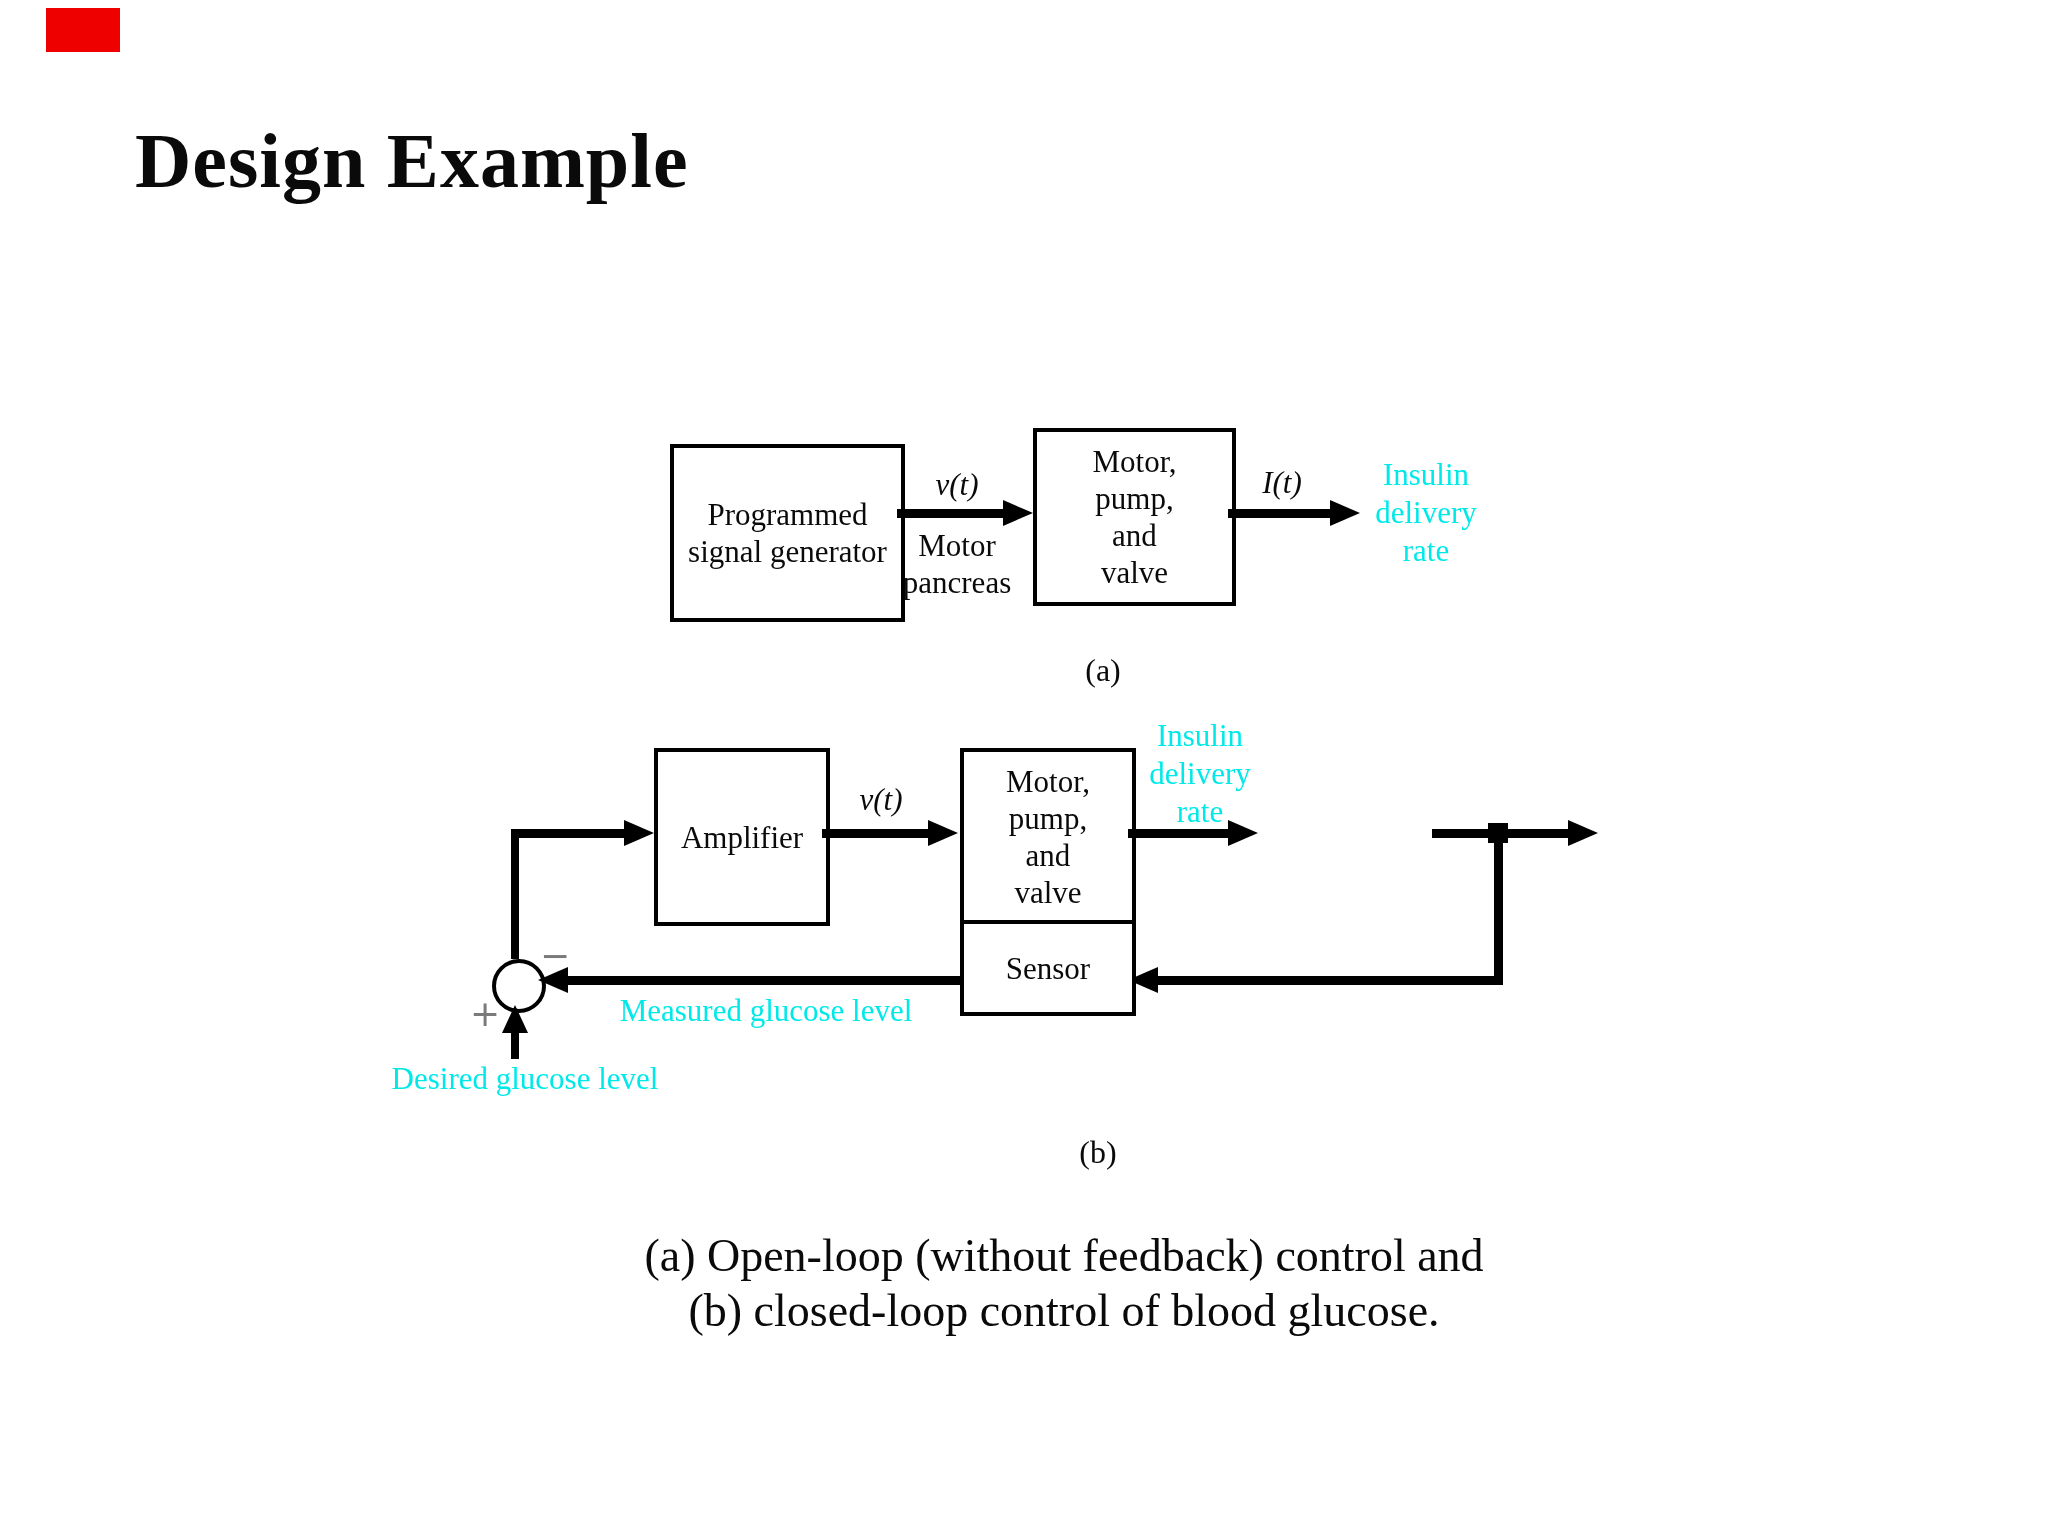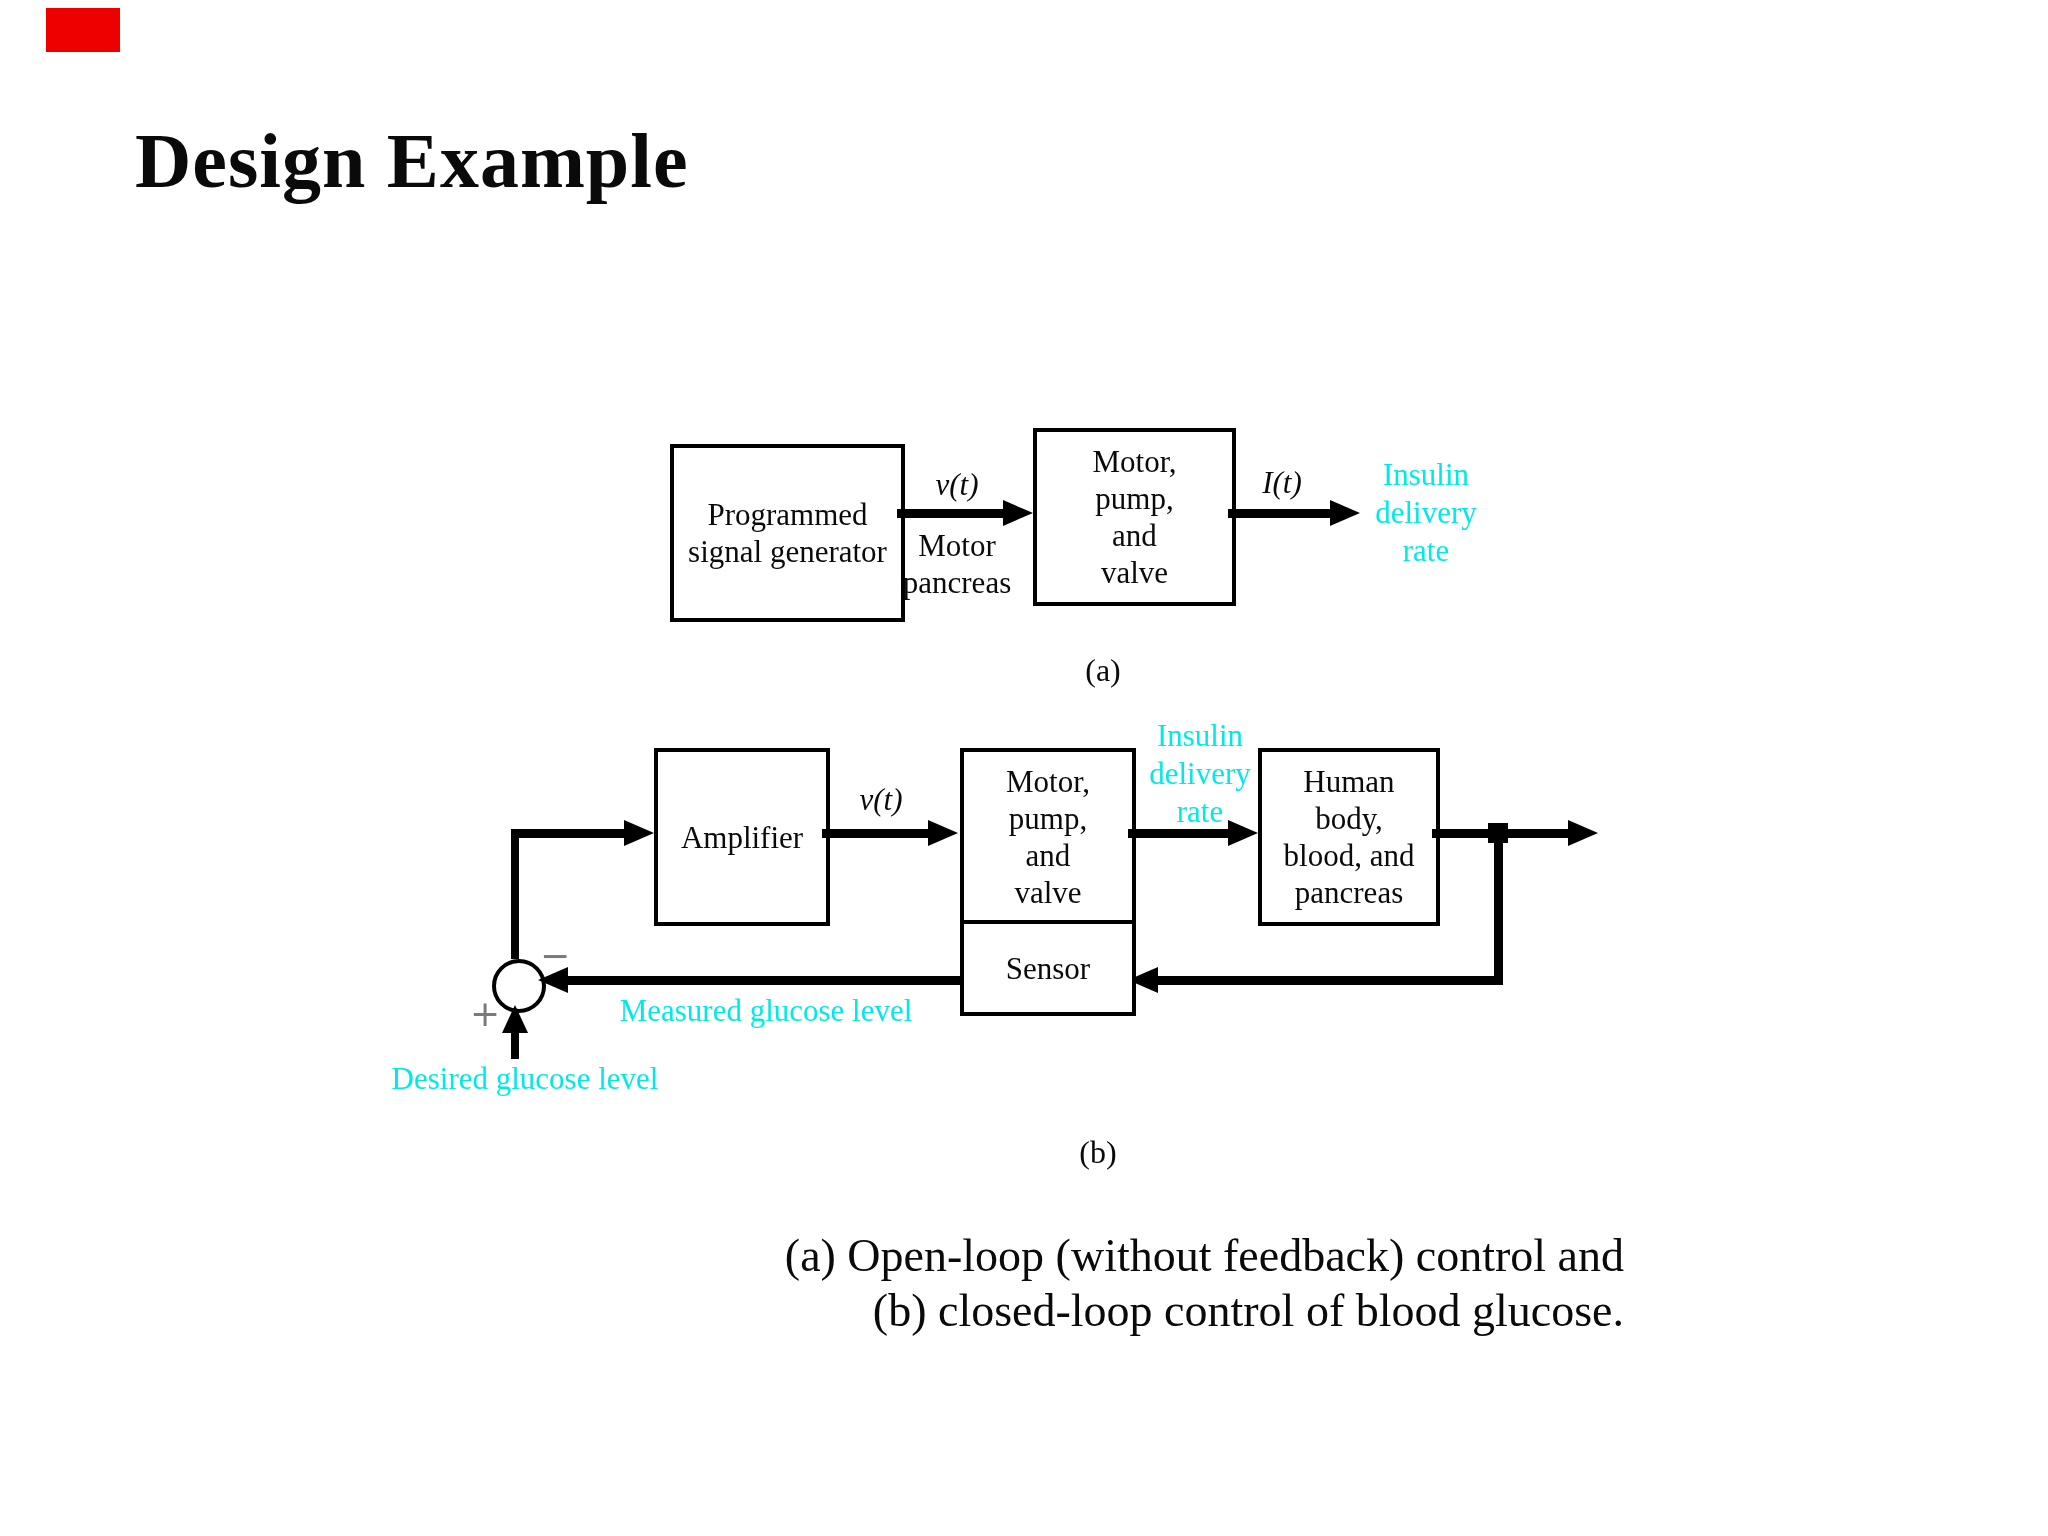--- a/index.html
+++ b/index.html
@@ -18,21 +18,21 @@
   .lbl div{white-space:nowrap;}
   .cyan{color:var(--cyan);}
   .sig{position:absolute;text-align:center;font-style:italic;font-size:31px;white-space:nowrap;}
   .hline,.vline{position:absolute;background:#000;}
   .head-right{position:absolute;width:0;height:0;border-top:13px solid transparent;border-bottom:13px solid transparent;border-left:30px solid #000;}
   .head-left{position:absolute;width:0;height:0;border-top:13px solid transparent;border-bottom:13px solid transparent;border-right:30px solid #000;}
   .head-up{position:absolute;width:0;height:0;border-left:13px solid transparent;border-right:13px solid transparent;border-bottom:28px solid #000;}
   .circle{position:absolute;border:4px solid #000;border-radius:50%;background:#fff;}
   .sign{position:absolute;font-size:36px;line-height:36px;color:var(--gray);font-family:"DejaVu Sans","Liberation Sans",sans-serif;}
   .sublabel{position:absolute;text-align:center;font-size:32px;line-height:36px;}
-  .caption{position:absolute;text-align:right;font-size:46px;line-height:55px;}
+  .caption{position:absolute;text-align:center;font-size:46px;line-height:55px;}
   .dot{position:absolute;background:#000;}
 </style>
 </head>
 <body>
 
 <div id="slide">
 
   <div class="rec" style="left:46px;top:8px;width:74px;height:44px;"></div>
 
   <div class="title" style="left:135px;top:122px;">Design Example</div>
@@ -97,26 +97,20 @@
 
   <div class="hline" style="left:1128px;top:829px;width:100px;height:9px;"></div>
   <div class="head-right" style="left:1228px;top:820px;"></div>
 
   <div class="lbl cyan" style="left:1130px;top:717px;width:140px;">
     <div>Insulin</div>
     <div>delivery</div>
     <div>rate</div>
   </div>
 
-  <div class="box" style="left:1258px;top:748px;width:174px;height:170px;">
-    <div>Human</div>
-    <div>body,</div>
-    <div>blood, and</div>
-    <div>pancreas</div>
-  </div>
 
   <div class="hline" style="left:1432px;top:829px;width:136px;height:9px;"></div>
   <div class="head-right" style="left:1568px;top:820px;"></div>
   <div class="dot" style="left:1488px;top:823px;width:20px;height:20px;"></div>
 
 
   <div class="vline" style="left:1494px;top:829px;width:9px;height:155px;"></div>
   <div class="hline" style="left:1158px;top:976px;width:345px;height:9px;"></div>
   <div class="head-left" style="left:1128px;top:967px;"></div>
 

